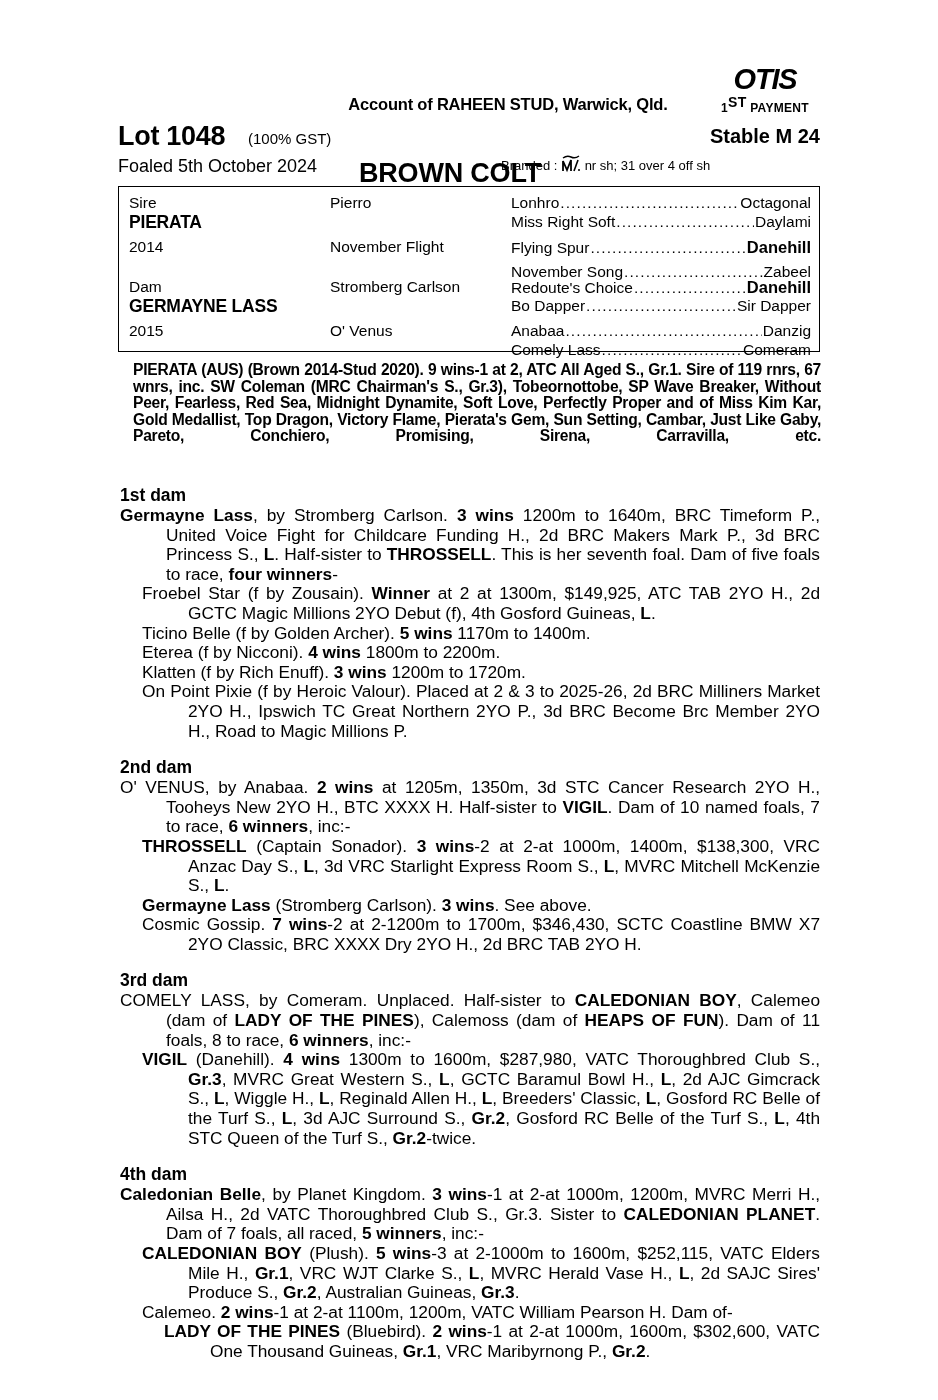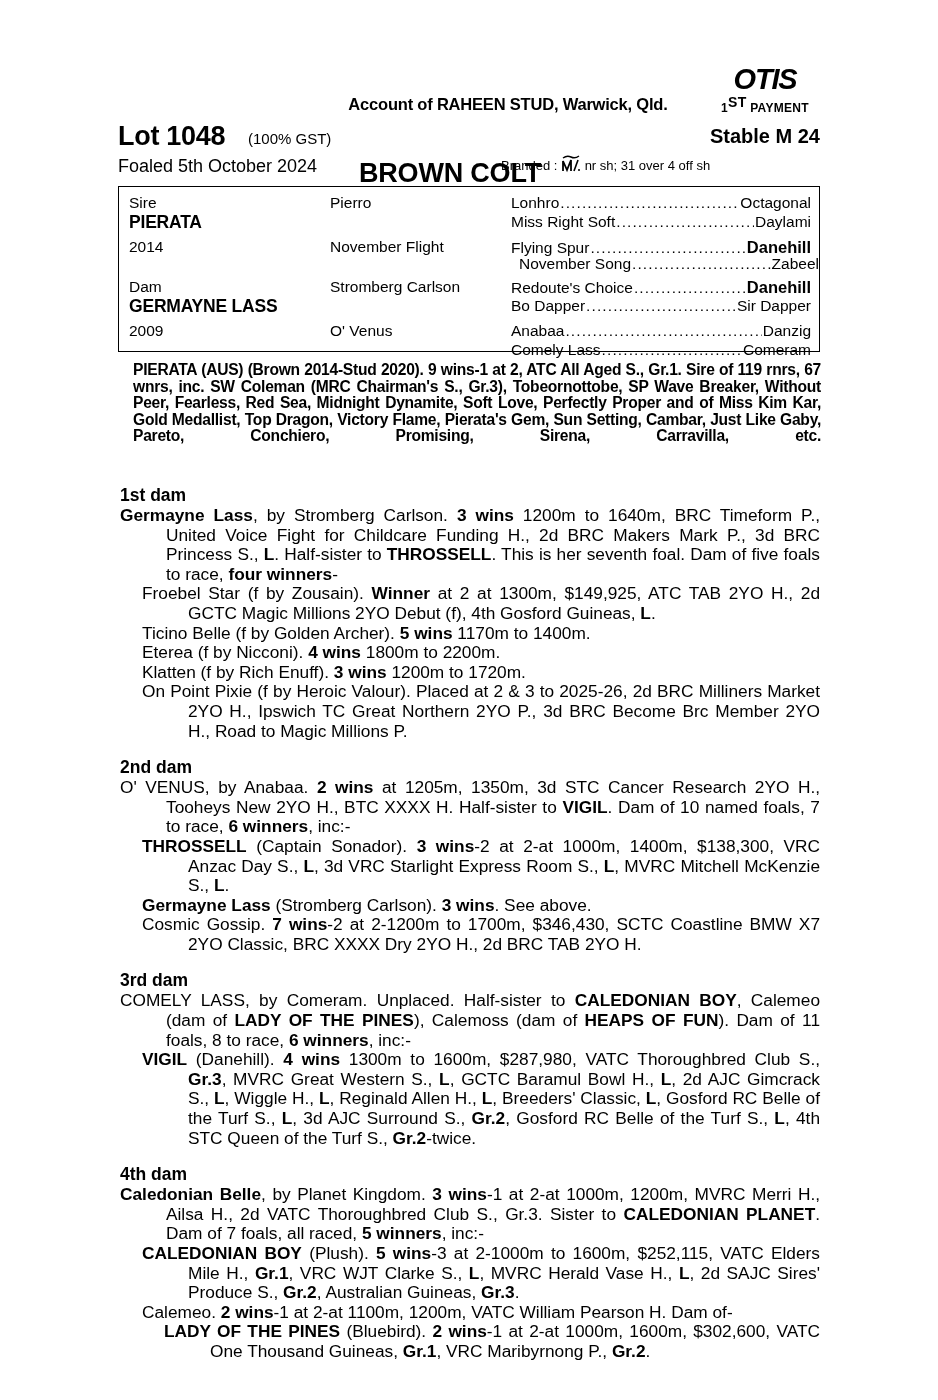--- a/index.html
+++ b/index.html
@@ -290,21 +290,21 @@
     </div>
   </div>
 
   <div class="ped-table">
     <div class="ped-inner" id="ped-inner">
       <div class="ped-cell col1" style="top:7px">Sire</div>
       <div class="ped-cell col1 ped-bold" style="top:26px">PIERATA</div>
       <div class="ped-cell col1" style="top:51px">2014</div>
       <div class="ped-cell col1" style="top:91px">Dam</div>
       <div class="ped-cell col1 ped-bold" style="top:110px">GERMAYNE LASS</div>
-      <div class="ped-cell col1" style="top:135px">2009</div>
+      <div class="ped-cell col1" style="top:135px">2015</div>
 
       <div class="ped-cell col2" style="top:7px">Pierro</div>
       <div class="ped-cell col2" style="top:51px">November Flight</div>
       <div class="ped-cell col2" style="top:91px">Stromberg Carlson</div>
       <div class="ped-cell col2" style="top:135px">O' Venus</div>
     <div class="ped-cell col3" style="top: 7px;">
           <div class="dotline">
             <span class="lead">Lonhro</span>
             <span class="dots">..........................................................................................</span>
             <span class="tail">Octagonal</span>
@@ -317,21 +317,21 @@
             <span class="tail">Daylami</span>
           </div>
         </div>
         <div class="ped-cell col3" style="top: 51px;">
           <div class="dotline">
             <span class="lead">Flying Spur</span>
             <span class="dots">..........................................................................................</span>
             <span class="tail b">Danehill</span>
           </div>
         </div>
-        <div class="ped-cell col3" style="top: 68px; margin-left: 8px;">
+        <div class="ped-cell col3" style="top: 76px;">
           <div class="dotline">
             <span class="lead">November Song</span>
             <span class="dots">..........................................................................................</span>
             <span class="tail">Zabeel</span>
           </div>
         </div>
         <div class="ped-cell col3" style="top: 91px;">
           <div class="dotline">
             <span class="lead">Redoute's Choice</span>
             <span class="dots">..........................................................................................</span>

